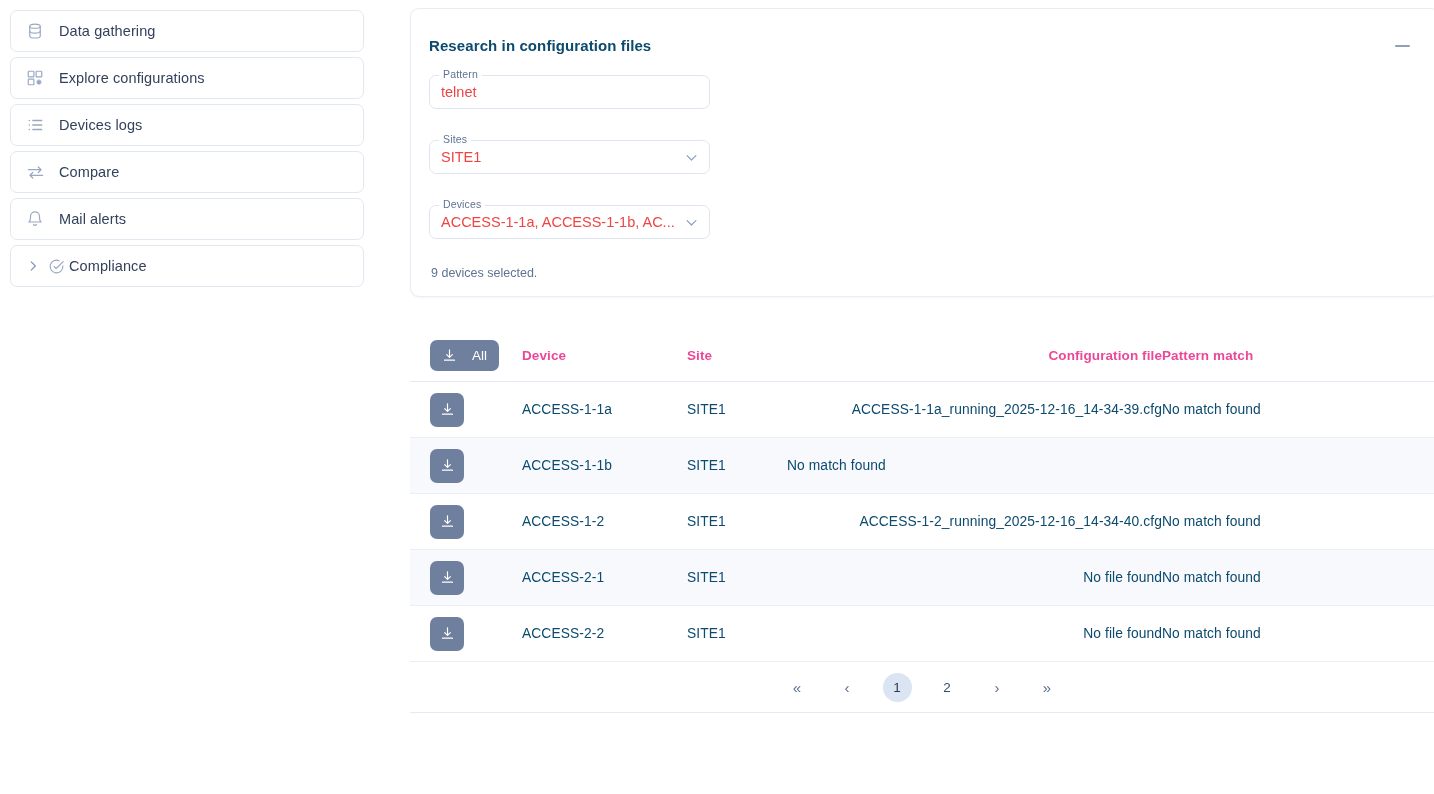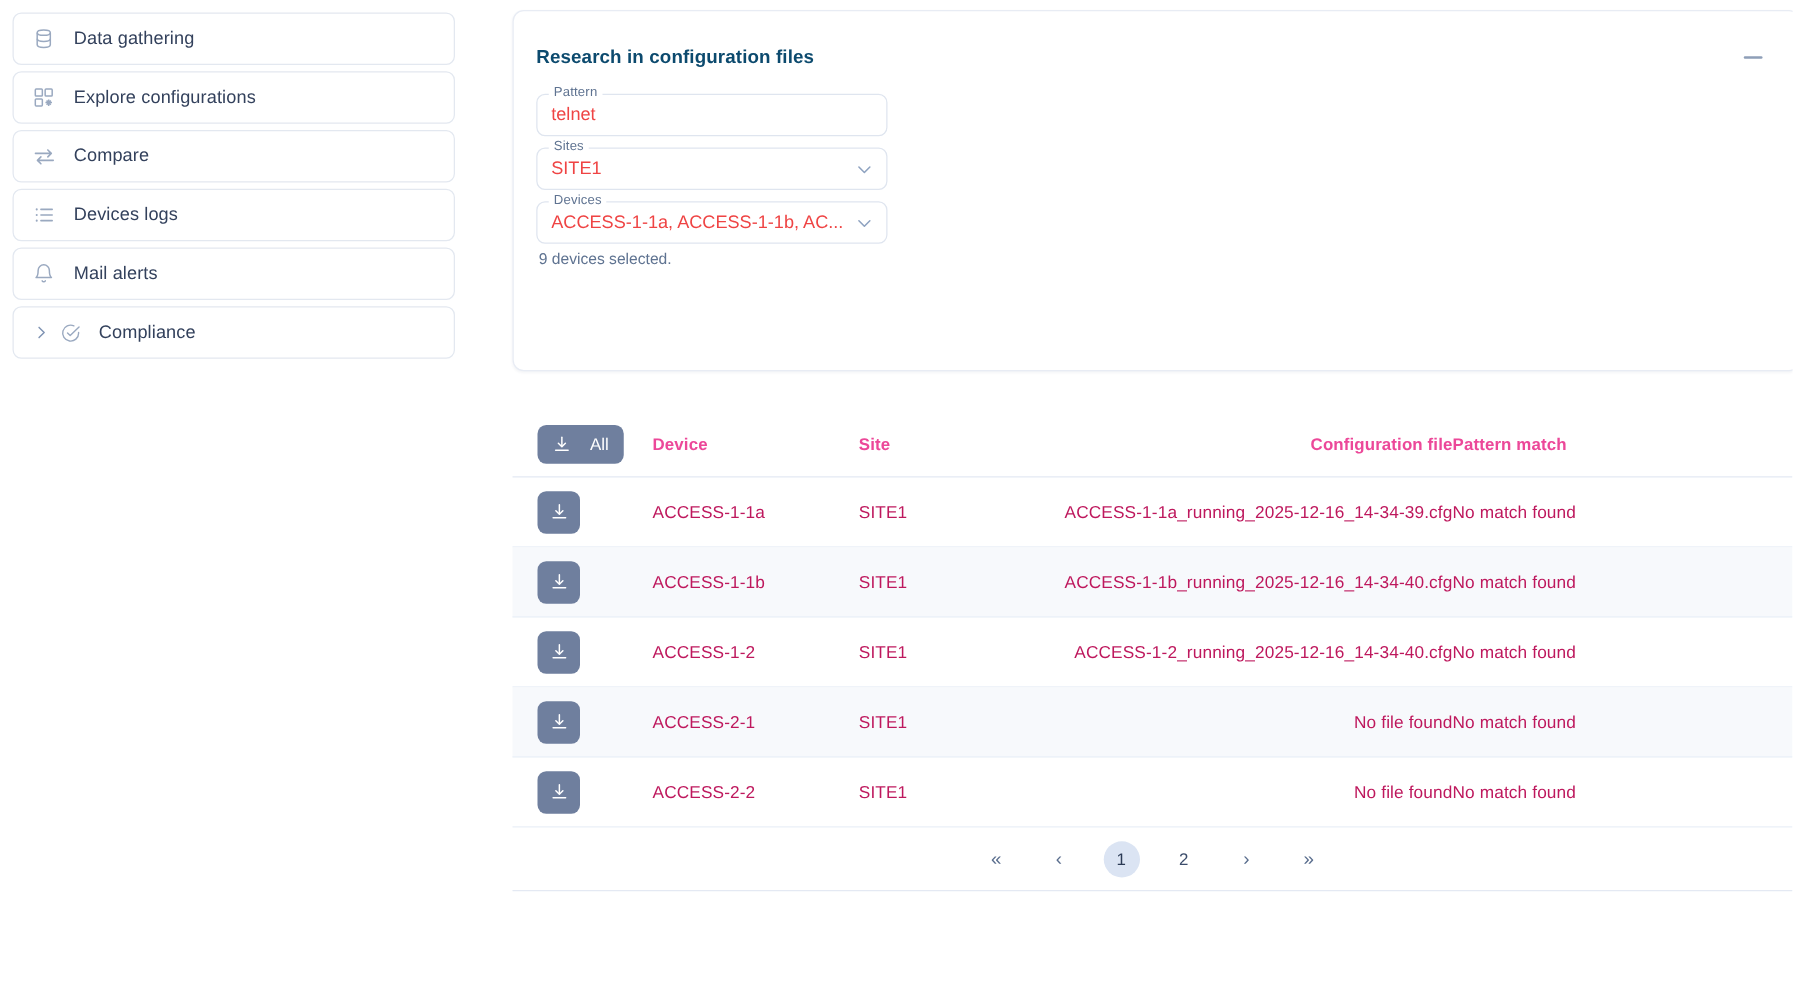--- a/index.html
+++ b/index.html
@@ -62,21 +62,21 @@
     cursor: pointer; margin-right: 4px; margin-top: -4px;
   }
   .collapse-btn .bar { width: 15px; height: 2.5px; background: #8e9fb8; border-radius: 2px; }
 
   .form { padding: 16px 0 0 18px; }
 
   .field {
     position: relative;
     width: 281px;
     height: 34px;
-    margin-bottom: 9px;
+    margin-bottom: 31px;
   }
   .field .box {
     position: absolute; inset: 0;
     border: 1px solid #dfe5ef;
     border-radius: 7px;
     background: #fff;
   }
   .field .notch {
     position: absolute;
     top: -7px; left: 10px;
@@ -120,21 +120,21 @@
     height: 56px;
     border-bottom: 1px solid #eaeff7;
   }
   .trow.alt { background: #f7f9fc; }
   .c-dl    { width: 112px; display: flex; align-items: center; padding-left: 20px; flex: 0 0 auto;}
   .c-dev   { width: 145px; flex: 0 0 auto; }
   .c-site  { width: 100px; flex: 0 0 auto; margin-left: 20px; }
   .c-file  { width: 375px; flex: 0 0 auto; text-align: right; }
   .c-match { flex: 1 1 auto; }
   .th { font-size: 13.5px; font-weight: bold; color: #ec4899; letter-spacing: .1px; }
-  .td { font-size: 13.8px; color: #be185d; letter-spacing: .1px; white-space: nowrap; }
+  .td { font-size: 13.8px; color: #0c4a6e; letter-spacing: .1px; white-space: nowrap; }
 
   .dl-btn {
     background: #6f7f9e;
     border-radius: 7px;
     color: #fff;
     display: flex; align-items: center; justify-content: center;
     cursor: pointer;
     border: none;
   }
   .dl-btn.all { height: 31px; padding: 0 12px; gap: 15px; font-size: 13.5px; }
@@ -189,36 +189,36 @@
             <rect x="13.5" y="3" width="7.5" height="7.5" rx="1"></rect>
           <rect x="3" y="13.5" width="7.5" height="7.5" rx="1"></rect>
           <path d="M15 15.2l4.5 4.5M19.5 15.2L15 19.7M17.25 14v7M13.8 17.45h7"></path>
         </svg>
       </span>
       <span class="nav-label">Explore configurations</span>
     </div>
 
     <div class="nav-card">
       <span class="nav-ico">
+        <svg width="18" height="18" viewBox="0 0 24 24" fill="none" stroke="currentColor" stroke-width="1.7" stroke-linecap="round">
+          <path d="M9 6h12M9 12h12M9 18h12"></path>
+          <path d="M4.5 6h.01M4.5 12h.01M4.5 18h.01" stroke-width="2.2"></path>
+        </svg>
+      </span>
+      <span class="nav-label">Devices logs</span>
+    </div>
+
+    <div class="nav-card">
+      <span class="nav-ico">
         <svg width="19" height="19" viewBox="0 0 24 24" fill="none" stroke="currentColor" stroke-width="1.6" stroke-linecap="round" stroke-linejoin="round">
           <path d="M3 8.5h16M15.5 5l3.5 3.5-3.5 3.5"></path>
           <path d="M21 15.5H5M8.5 12L5 15.5 8.5 19"></path>
         </svg>
       </span>
       <span class="nav-label">Compare</span>
-    </div>
-
-    <div class="nav-card">
-      <span class="nav-ico">
-        <svg width="18" height="18" viewBox="0 0 24 24" fill="none" stroke="currentColor" stroke-width="1.7" stroke-linecap="round">
-          <path d="M9 6h12M9 12h12M9 18h12"></path>
-          <path d="M4.5 6h.01M4.5 12h.01M4.5 18h.01" stroke-width="2.2"></path>
-        </svg>
-      </span>
-      <span class="nav-label">Devices logs</span>
     </div>
 
     <div class="nav-card">
       <span class="nav-ico">
         <svg width="18" height="18" viewBox="0 0 24 24" fill="none" stroke="currentColor" stroke-width="1.6" stroke-linecap="round" stroke-linejoin="round">
           <path d="M18 8.5a6 6 0 10-12 0c0 6-2.2 7.5-2.2 7.5h16.4S18 14.5 18 8.5z"></path>
           <path d="M10.3 19.5a2 2 0 003.4 0"></path>
         </svg>
       </span>
       <span class="nav-label">Mail alerts</span>
@@ -229,21 +229,21 @@
         <svg width="14" height="14" viewBox="0 0 24 24" fill="none" stroke="currentColor" stroke-width="2" stroke-linecap="round" stroke-linejoin="round">
           <path d="M9 5l7 7-7 7"></path>
         </svg>
       </span>
       <span class="check-ico">
         <svg width="17" height="17" viewBox="0 0 24 24" fill="none" stroke="currentColor" stroke-width="1.6" stroke-linecap="round" stroke-linejoin="round">
           <path d="M21 11.2V12a9 9 0 11-5.3-8.2"></path>
             <path d="M8.5 11.8l3 3L21.5 5"></path>
         </svg>
       </span>
-      <span class="nav-label" style="margin-left:14px">Compliance</span>
+      <span class="nav-label" style="margin-left:4px">Compliance</span>
     </div>
 
   </div>
 
   <div class="panel">
     <div class="panel-head">
       <div class="panel-title">Research in configuration files</div>
       <div class="collapse-btn">
           <span class="bar"></span>
         </div>
@@ -330,21 +330,20 @@
             <svg width="15" height="15" viewBox="0 0 24 24" fill="none" stroke="currentColor" stroke-width="1.9" stroke-linecap="round" stroke-linejoin="round">
               <path d="M12 3v11"></path>
                 <path d="M7.5 10.5L12 15l4.5-4.5"></path>
                 <path d="M4 19.5h16"></path>
             </svg>
           </span>
         </button>
       </div>
       <div class="c-dev td">ACCESS-1-1b</div>
       <div class="c-site td">SITE1</div>
-      <div class="c-file td">ACCESS-1-1b_running_2025-12-16_14-34-40.cfg</div>
       <div class="c-match td">No match found</div>
     </div>
 
     <div class="trow">
       <div class="c-dl">
         <button class="dl-btn row">
           <span>
             <svg width="15" height="15" viewBox="0 0 24 24" fill="none" stroke="currentColor" stroke-width="1.9" stroke-linecap="round" stroke-linejoin="round">
               <path d="M12 3v11"></path>
                 <path d="M7.5 10.5L12 15l4.5-4.5"></path>

